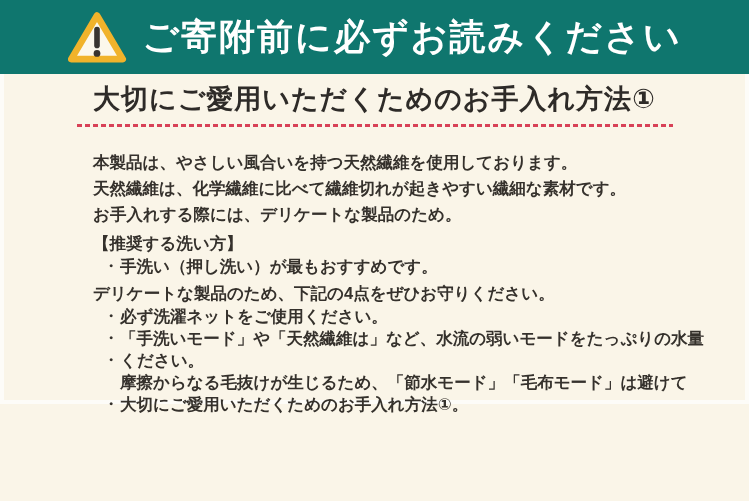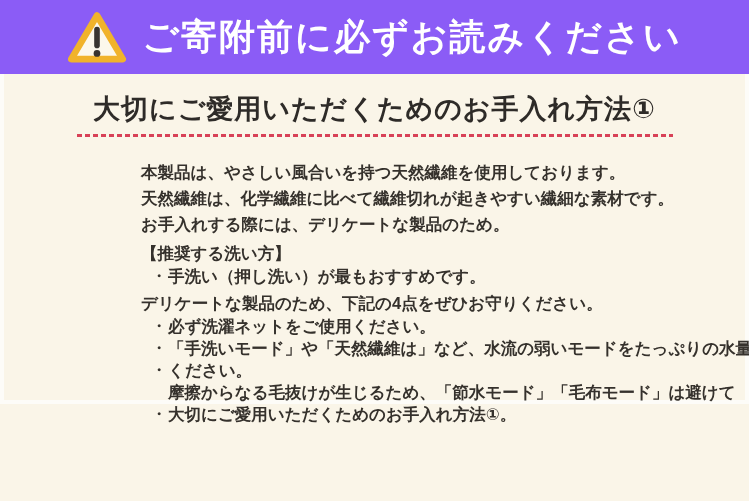--- a/index.html
+++ b/index.html
@@ -10,42 +10,42 @@
   }
   .page {
     position:relative;
     width:749px; height:501px;
     background:#faf5e8;
     overflow:hidden;
   }
   
   .banner {
     height:74px;
-    background:#8b5cf6;
+    background:#0f766e;
     display:flex;
     align-items:center;
     justify-content:center;
     gap:15px;
   }
   .warn-icon { width:60px; height:56px; flex:0 0 auto; margin-top:2px; }
   .banner-text {
     color:#ffffff;
     font-size:36px;
     font-weight:bold;
     letter-spacing:2px;
     white-space:nowrap;
   }
   
   .content {
     height:330px;
     background:#faf5e8;
     border-left:4px solid #fdfcf8;
     border-right:4px solid #fdfcf8;
     border-bottom:4px solid #fdfcf8;
-    padding-top:15px;
+    padding-top:5px;
   }
   .title {
     text-align:center;
     font-size:27px;
     font-weight:bold;
     color:#2e2b28;
     line-height:40px;
     letter-spacing:1px;
     white-space:nowrap;
   }
@@ -53,21 +53,20 @@
     width:596px;
     height:3px;
     margin:5px auto 0 auto;
     background:repeating-linear-gradient(90deg,#d84157 0 5px,transparent 5px 8px);
   }
   .body {
     padding:22px 20px 0 89px;
     color:#35312c;
     font-size:16.5px;
     font-weight:bold;
-    margin-left:48px;
   }
   .intro-line { line-height:26px; white-space:nowrap; }
   .section { margin-top:5px; }
   .section-heading { line-height:23px; white-space:nowrap; }
   .section-lead { line-height:23px; white-space:nowrap; }
   ul.bullets { list-style:none; }
   .bullet {
     display:flex;
     align-items:flex-start;
     margin-left:9px;

